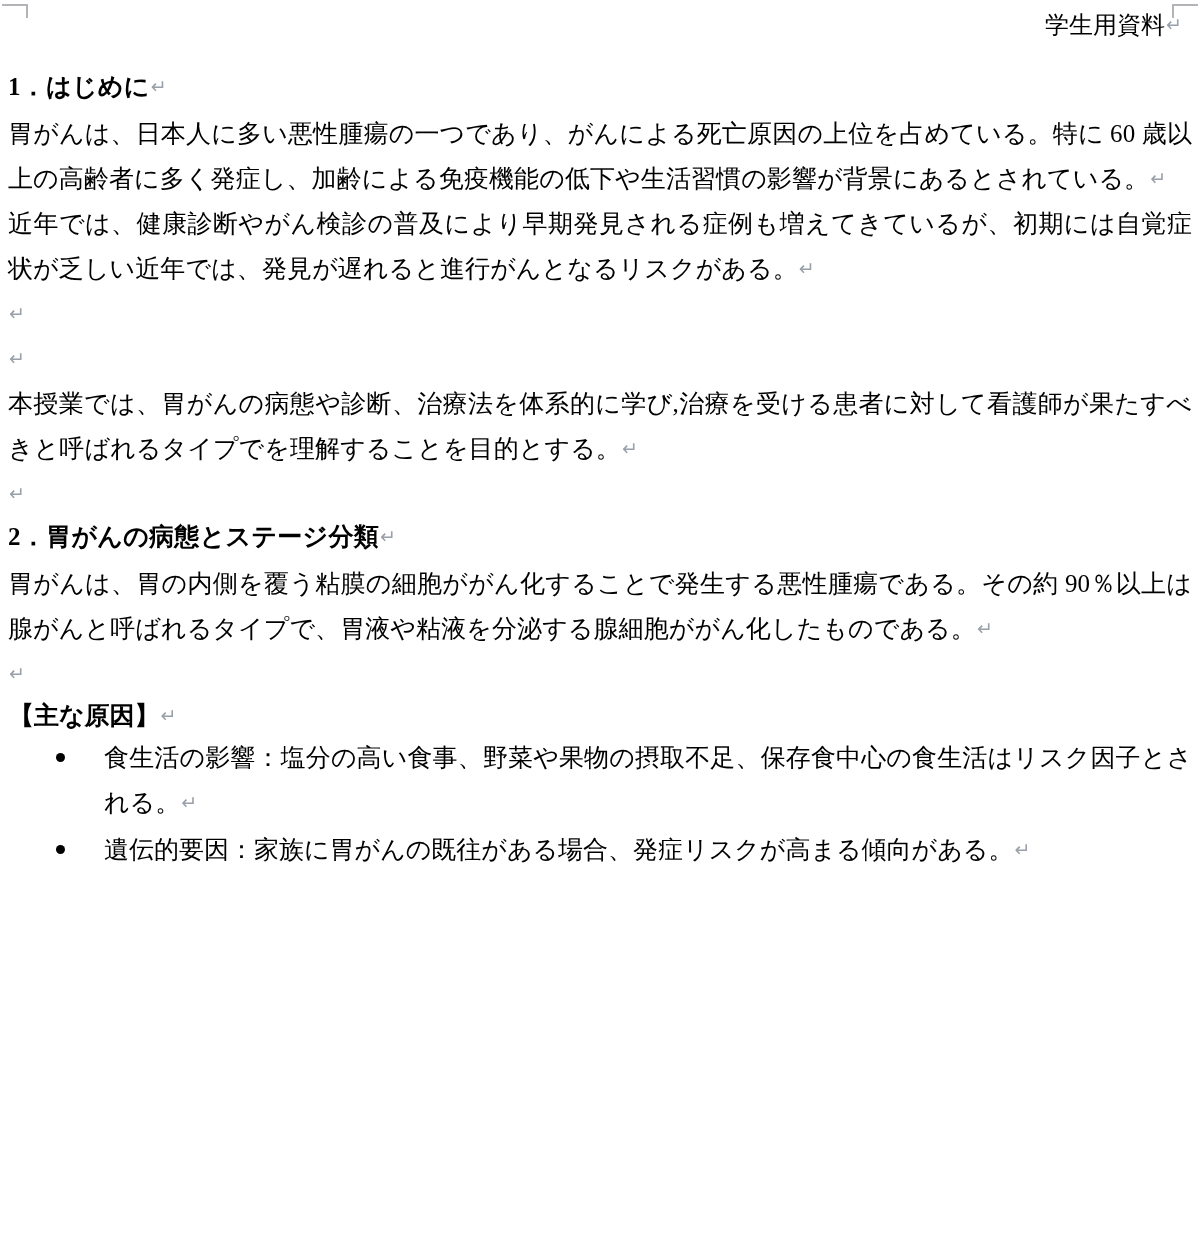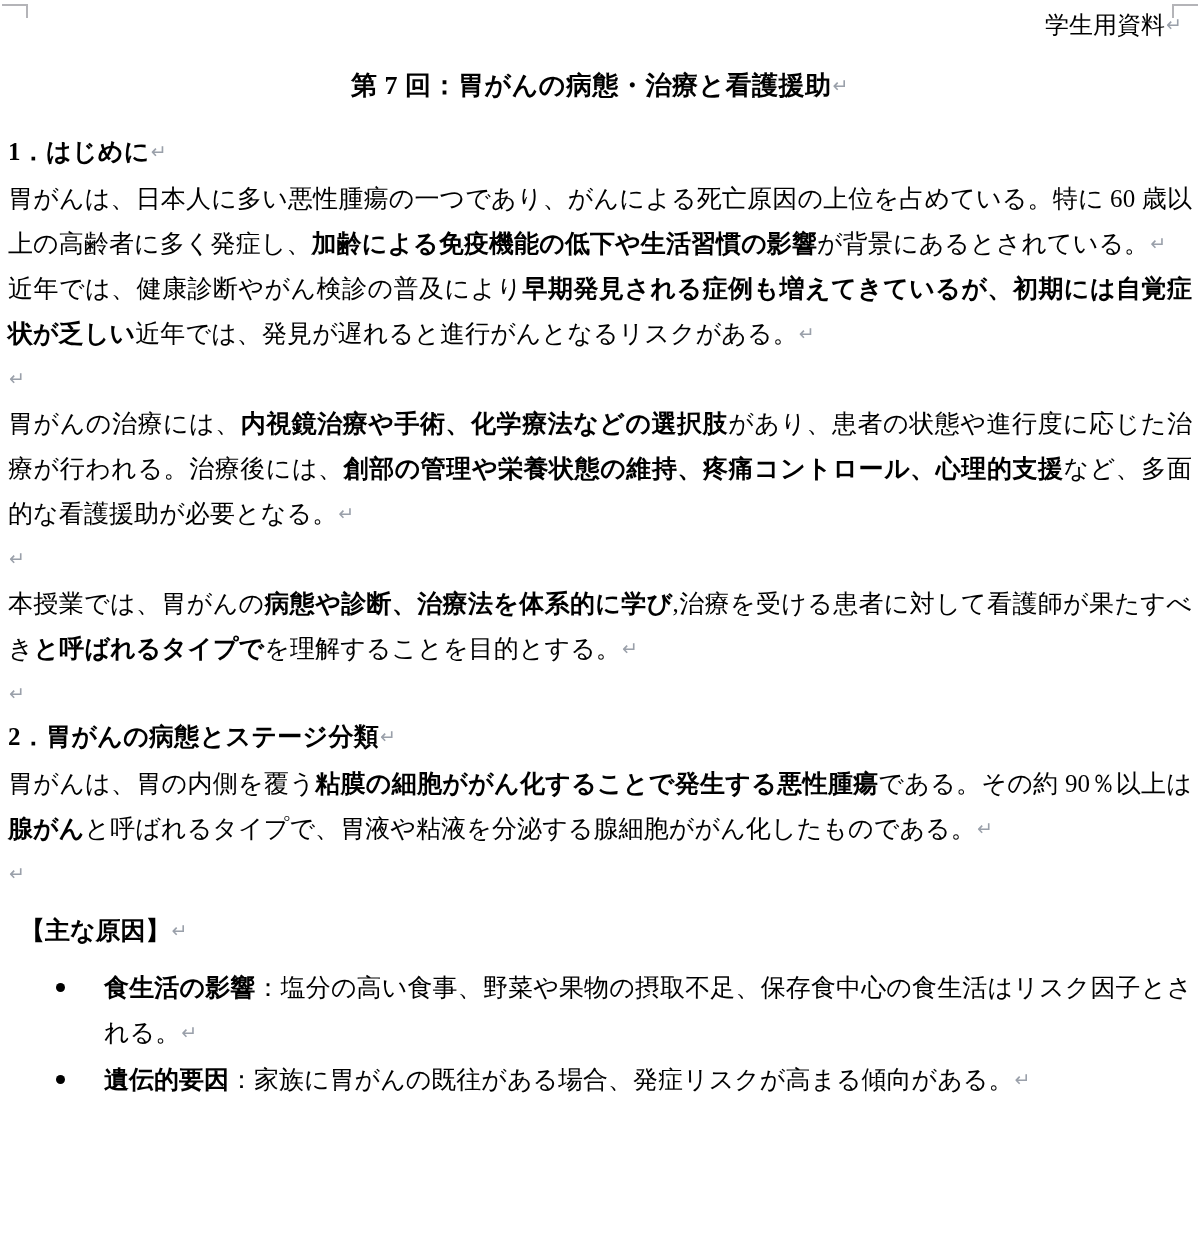--- a/index.html
+++ b/index.html
@@ -91,22 +91,22 @@
   p.blank-para {
     font-size: 25px;
     line-height: 45px;
     margin: 0;
     height: 45px;
   }
 
   .label-block {
     font-size: 25px;
     font-weight: bold;
-    line-height: 45px;
-    margin: 12px;
+    line-height: 37px;
+    margin: 1px;
   }
 
   ul.cause-list {
     list-style: none;
     margin: 0;
     padding: 0;
   }
   ul.cause-list > li {
     position: relative;
     font-size: 25px;
@@ -119,21 +119,21 @@
   ul.cause-list > li .bullet-dot {
     position: absolute;
     left: 48px;
     top: 18px;
     width: 9px;
     height: 9px;
     border-radius: 50%;
     background: #000000;
   }
 
-  b, strong { font-weight: bold; }
+  b, strong { font-weight: normal; }
 
   
   .pilcrow {
     color: #9aa0aa;
     font-family: "DejaVu Sans", sans-serif;
     font-size: 19px;
     font-weight: normal;
     vertical-align: 2px;
     padding-left: 1px;
     user-select: none;
@@ -170,35 +170,31 @@
 
   <div class="corner corner-tl"></div>
   <div class="corner corner-tr"></div>
 
   <div class="header-line">
     <span>学生用資料</span><span class="pilcrow">↵</span>
   </div>
 
   <div class="content">
 
-    <div class="doc-title">
-      <span>第 7 回：胃がんの病態・治療と看護援助</span><span class="pilcrow">↵</span>
-    </div>
 
     <h2 class="section-heading">
       <span>1．はじめに</span><span class="pilcrow">↵</span>
     </h2>
 
     <p class="body-para"><span>胃がんは、日本人に多い悪性腫瘍の一つであり、がんによる死亡原因の上位を占めている。特に 60 歳以上の高齢者に多く発症し、</span><b>加齢による免疫機能の低下や生活習慣の影響</b><span>が背景にあるとされている。</span><span class="pilcrow">↵</span></p>
 
     <p class="body-para"><span>近年では、健康診断やがん検診の普及により</span><b>早期発見される症例も増えてきているが、初期には自覚症状が乏しい</b><span>近年では、発見が遅れると進行がんとなるリスクがある。</span><span class="pilcrow">↵</span></p>
 
     <p class="blank-para"><span class="pilcrow">↵</span></p>
 
-    <p class="body-para"><span>胃がんの治療には、</span><b>内視鏡治療や手術、化学療法などの選択肢</b><span>があり、患者の状態や進行度に応じた治療が行われる。治療後には、</span><b>創部の管理や栄養状態の維持、疼痛コントロール、心理的支援</b><span>など、多面的な看護援助が必要となる。</span><span class="pilcrow">↵</span></p>
 
     <p class="blank-para"><span class="pilcrow">↵</span></p>
 
     <p class="body-para"><span>本授業では、胃がんの</span><b>病態や診断、治療法を体系的に学び</b><span>,治療を受ける患者に対して看護師が果たすべき</span><b>と呼ばれるタイプで</b><span>を理解することを目的とする。</span><span class="pilcrow">↵</span></p>
 
     <p class="blank-para"><span class="pilcrow">↵</span></p>
 
     <h2 class="section-heading">
       <span>2．胃がんの病態とステージ分類</span><span class="pilcrow">↵</span>
     </h2>

